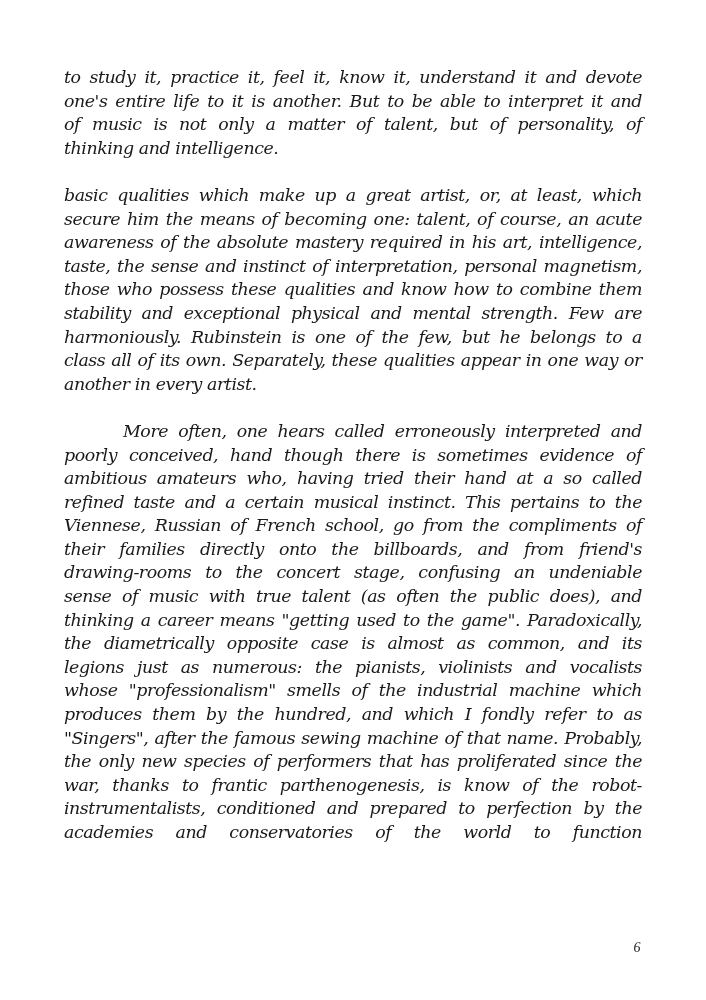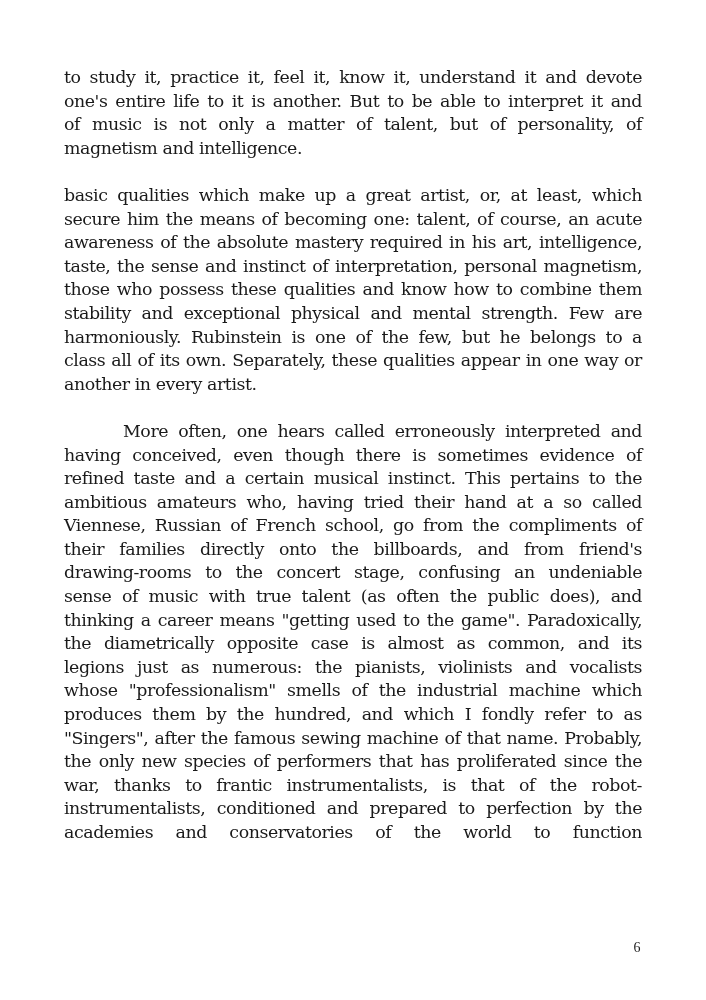--- a/index.html
+++ b/index.html
@@ -14,20 +14,21 @@
       overflow: hidden;
       font-family: "DejaVu Serif", "Liberation Serif", serif;
       color: #1a1a1a;
     }
     .page {
       position: absolute;
       left: 0; top: 0;
       width: 706px;
       height: 1000px;
       background: #ffffff;
+      font-style: italic;
     }
     .body-text {
       position: absolute;
       left: 64px;
       top: 66px;
       width: 578px;
     }
     .paragraph {
       margin: 0;
     }
@@ -66,56 +67,56 @@
 </head>
 <body>
 
 <div class="page">
   <div class="body-text">
 
     <div class="paragraph">
       <span class="line">to study it, practice it, feel it, know it, understand it and devote</span>
       <span class="line">one's entire life to it is another. But to be able to interpret it and</span>
       <span class="line">of music is not only a matter of talent, but of personality, of</span>
-      <span class="line last">magnetism and intelligence.</span>
+      <span class="line last">thinking and intelligence.</span>
     </div>
 
     <div class="para-gap"></div>
 
     <div class="paragraph">
       <span class="line">basic qualities which make up a great artist, or, at least, which</span>
       <span class="line">secure him the means of becoming one: talent, of course, an acute</span>
       <span class="line">awareness of the absolute mastery required in his art, intelligence,</span>
       <span class="line">taste, the sense and instinct of interpretation, personal magnetism,</span>
       <span class="line">those who possess these qualities and know how to combine them</span>
       <span class="line">stability and exceptional physical and mental strength. Few are</span>
       <span class="line">harmoniously. Rubinstein is one of the few, but he belongs to a</span>
       <span class="line">class all of its own. Separately, these qualities appear in one way or</span>
       <span class="line last">another in every artist.</span>
     </div>
 
     <div class="para-gap"></div>
 
     <div class="paragraph">
       <span class="line indent">More often, one hears called erroneously interpreted and</span>
-      <span class="line">having conceived, even though there is sometimes evidence of</span>
+      <span class="line">poorly conceived, hand though there is sometimes evidence of</span>
+      <span class="line">ambitious amateurs who, having tried their hand at a so called</span>
       <span class="line">refined taste and a certain musical instinct. This pertains to the</span>
-      <span class="line">ambitious amateurs who, having tried their hand at a so called</span>
       <span class="line">Viennese, Russian of French school, go from the compliments of</span>
       <span class="line">their families directly onto the billboards, and from friend's</span>
       <span class="line">drawing-rooms to the concert stage, confusing an undeniable</span>
       <span class="line">sense of music with true talent (as often the public does), and</span>
       <span class="line">thinking a career means "getting used to the game". Paradoxically,</span>
       <span class="line">the diametrically opposite case is almost as common, and its</span>
       <span class="line">legions just as numerous: the pianists, violinists and vocalists</span>
       <span class="line">whose "professionalism" smells of the industrial machine which</span>
       <span class="line">produces them by the hundred, and which I fondly refer to as</span>
       <span class="line">"Singers", after the famous sewing machine of that name. Probably,</span>
       <span class="line">the only new species of performers that has proliferated since the</span>
-      <span class="line">war, thanks to frantic instrumentalists, is that of the robot-</span>
+      <span class="line">war, thanks to frantic parthenogenesis, is know of the robot-</span>
       <span class="line">instrumentalists, conditioned and prepared to perfection by the</span>
       <span class="line">academies and conservatories of the world to function</span>
     </div>
 
   </div>
 
   <div class="page-number">6</div>
 </div>
 
 </body></html>

